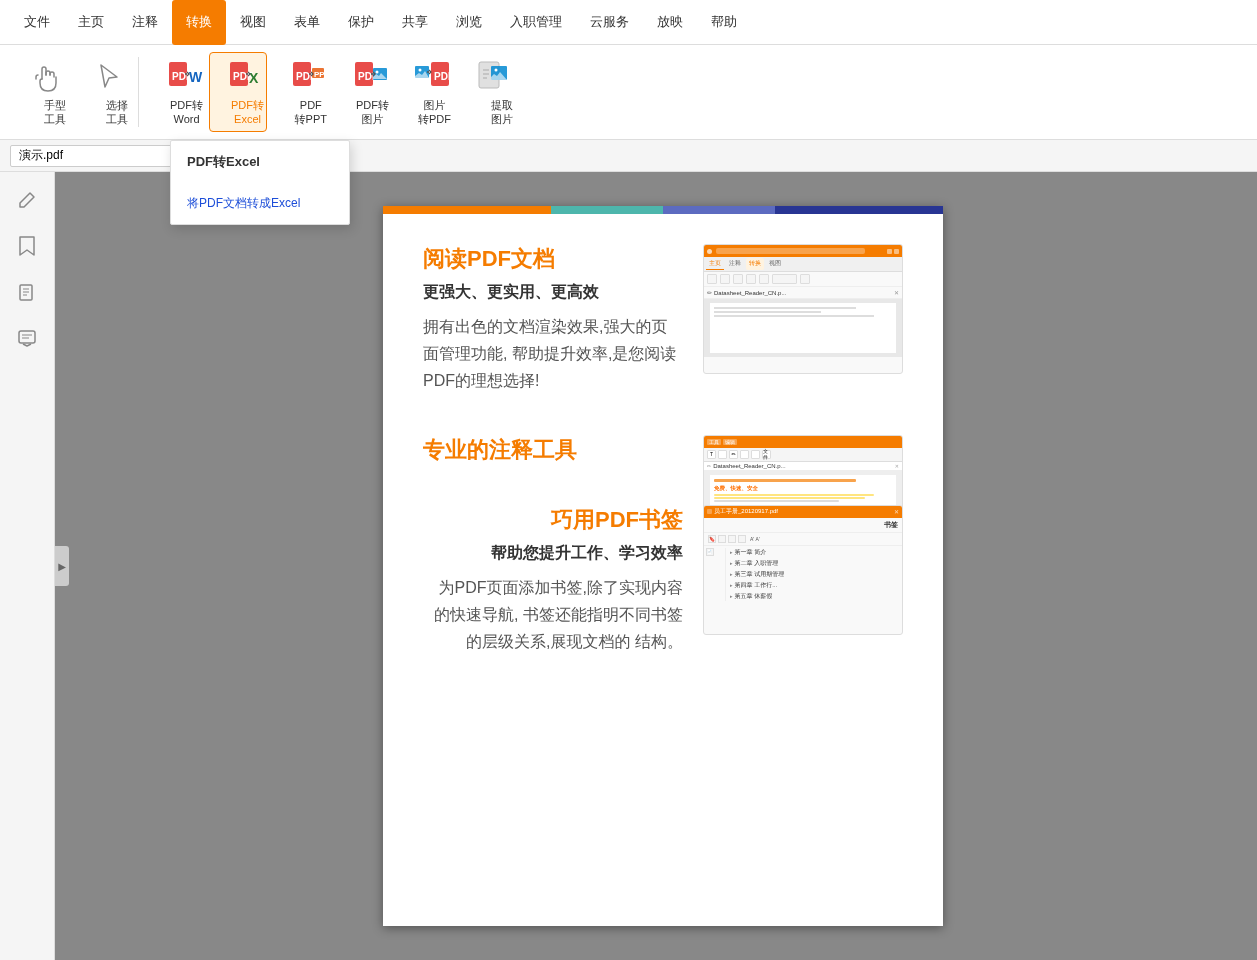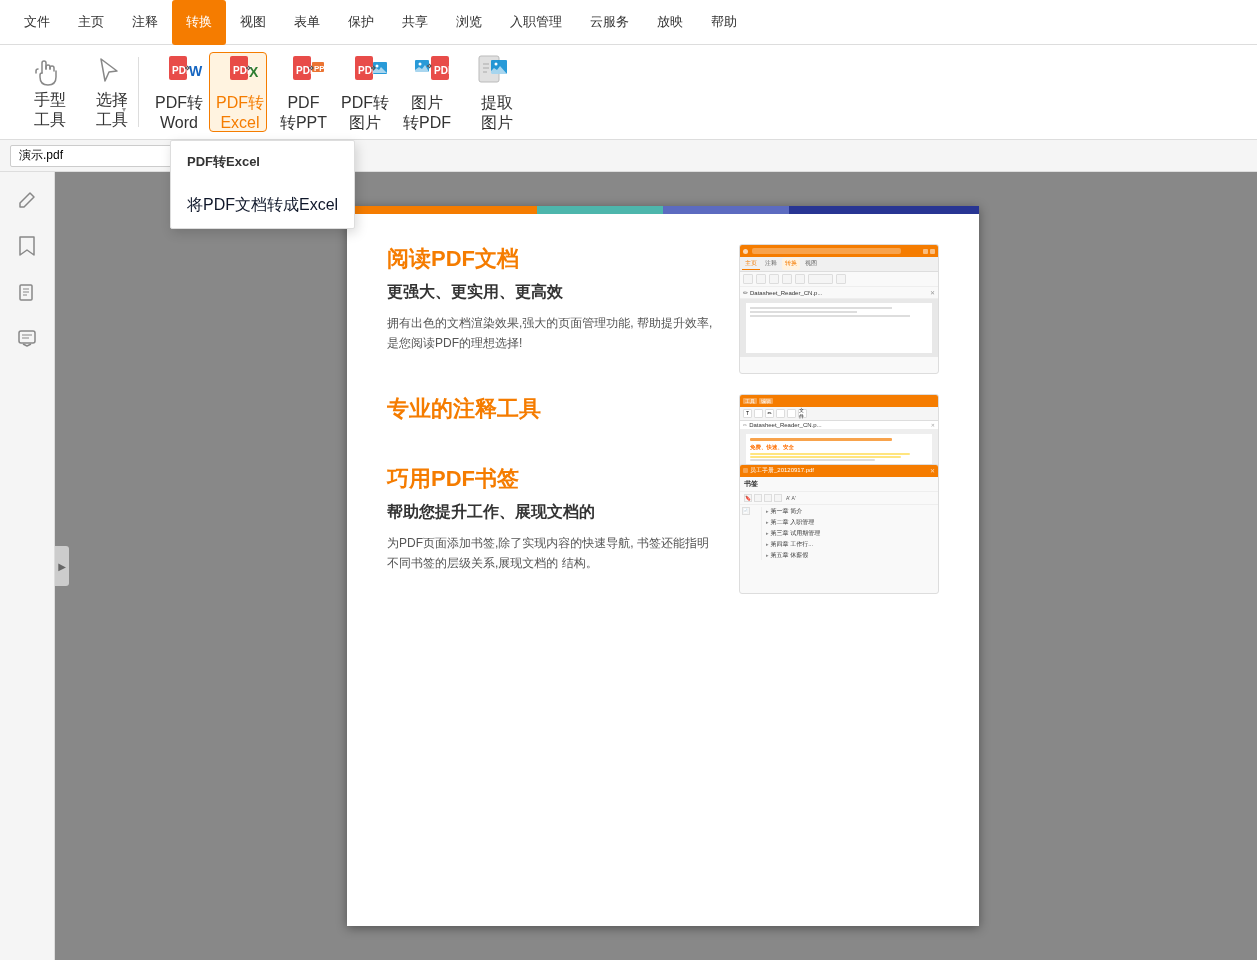--- a/index.html
+++ b/index.html
@@ -53,21 +53,21 @@
       padding: 4px 2px;
     }
     .tool-icon {
       width: 38px;
       height: 38px;
       display: flex;
       align-items: center;
       justify-content: center;
       margin-bottom: 3px;
     }
-    .tool-label { text-align: center; line-height: 1.2; font-size: 16px; }
+    .tool-label { text-align: center; line-height: 1.2; font-size: 11px; }
     .tool-separator {
       width: 1px;
       height: 70px;
       background: #ddd;
       margin: 0 4px;
     }
 
     
     .address-bar {
       height: 32px;
@@ -139,21 +139,21 @@
       align-items: center;
       justify-content: center;
       cursor: pointer;
       border-radius: 0 3px 3px 0;
       font-size: 10px;
       color: #666;
     }
 
     
     .pdf-page {
-      width: 632px;
+      width: 560px;
       height: 720px;
       background: #fff;
       box-shadow: 0 2px 10px rgba(0,0,0,0.4);
       position: relative;
       overflow: hidden;
       margin-left: 14px;
     }
 
     .pdf-top-bar {
       height: 8px;
@@ -180,21 +180,21 @@
     }
 
     .pdf-section-subtitle {
       font-size: 16px;
       color: #333;
       margin-bottom: 10px;
       font-weight: bold;
     }
 
     .pdf-section-text {
-      font-size: 12px;
+      font-size: 16px;
       color: #555;
       line-height: 1.7;
     }
 
     
     .dropdown-tooltip {
       position: absolute;
       top: 140px;
       left: 170px;
       background: #fff;
@@ -205,22 +205,22 @@
       min-width: 180px;
       border-radius: 2px;
     }
     .dropdown-title {
       font-size: 13px;
       font-weight: bold;
       color: #333;
       margin-bottom: 6px;
     }
     .dropdown-desc {
-      font-size: 16px;
-      color: #0f172a;
+      font-size: 12px;
+      color: #1d4ed8;
       margin-top: 24px;
     }
 
     
     .tool-with-arrow {
       position: relative;
     }
     .tool-with-arrow::after {
       content: '▾';
       position: absolute;
@@ -487,23 +487,23 @@
                 <div style="height:3px; background:#f57c00; width:80%; margin-bottom:3px; border-radius:1px; opacity:0.7;"></div>
                 <div style="font-size:5.5px; color:#ff6f00; font-weight:bold; margin-bottom:2px;">免费、快速、安全</div>
                 <div style="height:2px; background:#ffcc00; width:90%; margin-bottom:1px; border-radius:1px; opacity:0.5;"></div>
                 <div style="height:2px; background:#ffcc00; width:85%; margin-bottom:1px; border-radius:1px; opacity:0.5;"></div>
                 <div style="height:2px; background:#ddd; width:70%; margin-bottom:1px; border-radius:1px;"></div>
               </div>
             </div>
           </div>
         </div>
 
-        <div class="pdf-section" style="position:relative; padding-right: 220px;">
+        <div class="pdf-section" style="position:relative; padding-right: 220px; text-align: right;">
           <div class="pdf-section-title">巧用PDF书签</div>
-          <div class="pdf-section-subtitle">帮助您提升工作、展现文档的</div>
+          <div class="pdf-section-subtitle">帮助您提升工作、学习效率</div>
           <div class="pdf-section-text">为PDF页面添加书签,除了实现内容的快速导航,
 书签还能指明不同书签的层级关系,展现文档的
 结构。</div>
 
           <div style="position:absolute; right:0; top:0; width:200px; height:130px; background:#f9f9f9; border:1px solid #ddd; border-radius:3px; overflow:hidden;">
             <div style="height:12px; background:#f57c00; display:flex; align-items:center; padding:0 3px; gap:2px;">
               <div style="width:5px;height:5px;background:rgba(255,255,255,0.3);border-radius:1px;"></div>
               <span style="font-size:6px;color:white;">员工手册_20120917.pdf</span>
               <span style="margin-left:auto;font-size:6px;color:rgba(255,255,255,0.7);">✕</span>
             </div>

